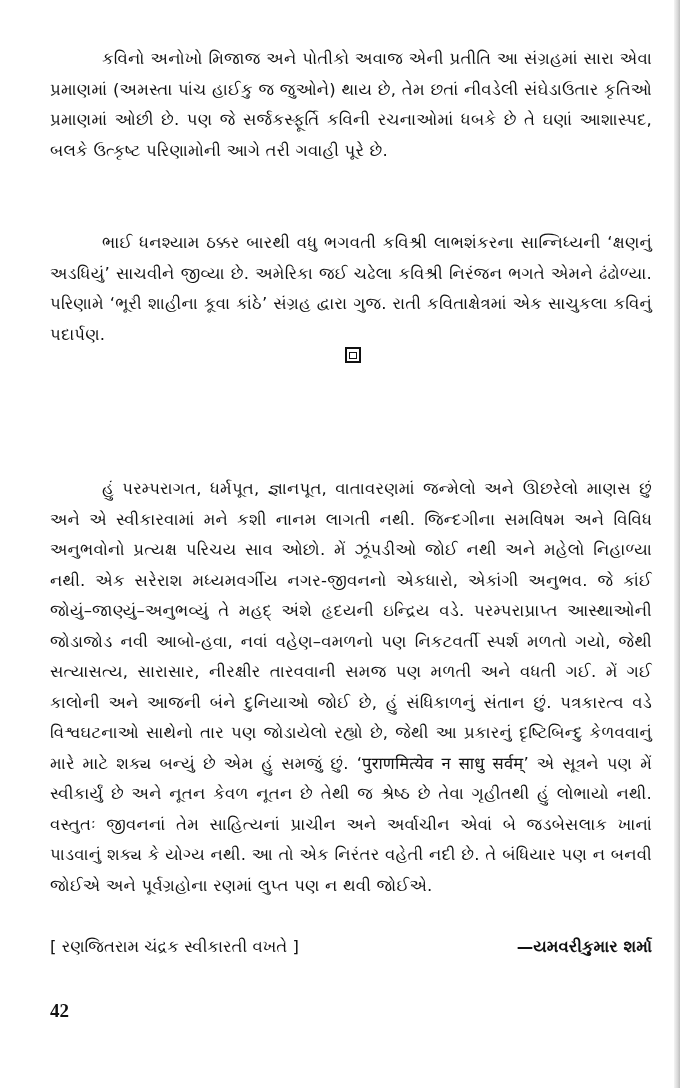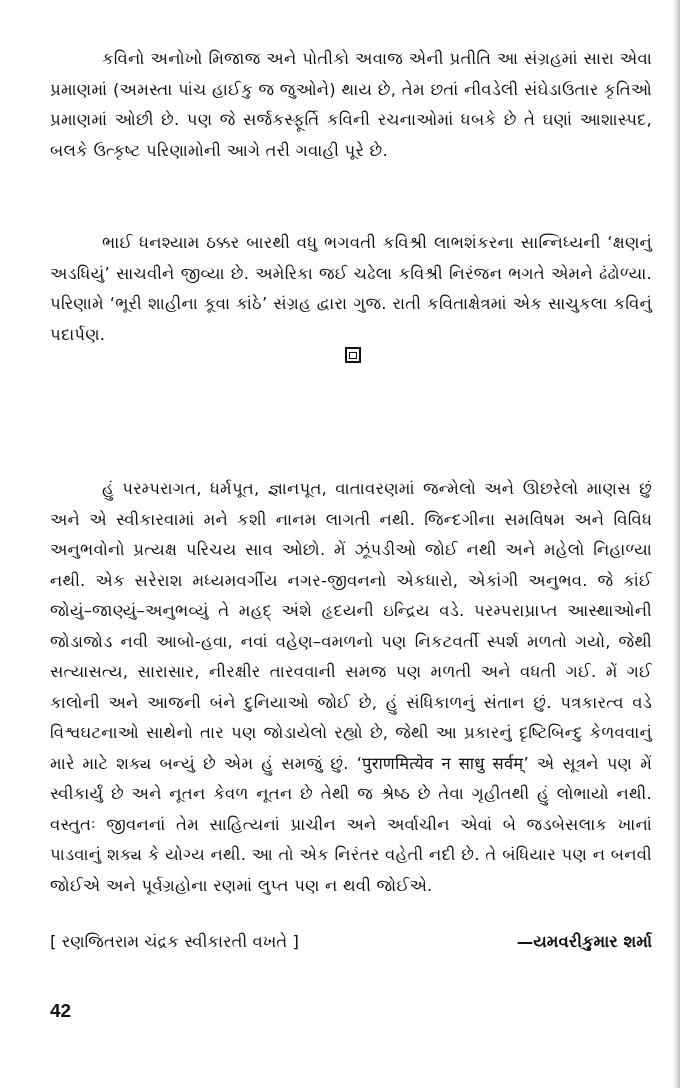--- a/index.html
+++ b/index.html
@@ -67,36 +67,36 @@
     }
 
     .citation-row {
       position: absolute;
       left: 50px;
       top: 926px;
       width: 602px;
       height: 30px;
       display: flex;
       justify-content: space-between;
-      align-items: center;
+      align-items: flex-end;
       font-size: 16.5px;
     }
     .author {
       font-weight: bold;
     }
 
     .footer {
       position: absolute;
       left: 50px;
       top: 1000px;
       width: 614px;
       display: flex;
       justify-content: space-between;
       align-items: center;
-      font-family: Liberation Sans, sans-serif;
+      font-family: Liberation Serif, serif;
       font-size: 19px;
       gap: 13px;
     }
     .footer .page-number {
       font-weight: bold;
     }
     .footer .issue {
       letter-spacing: 0.5px;
     }
   </style>

